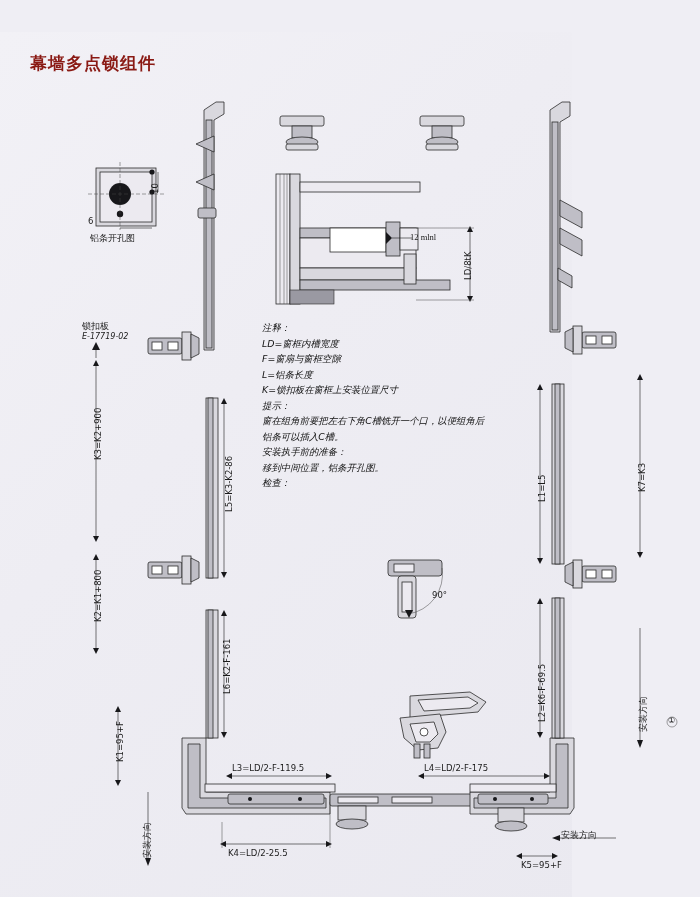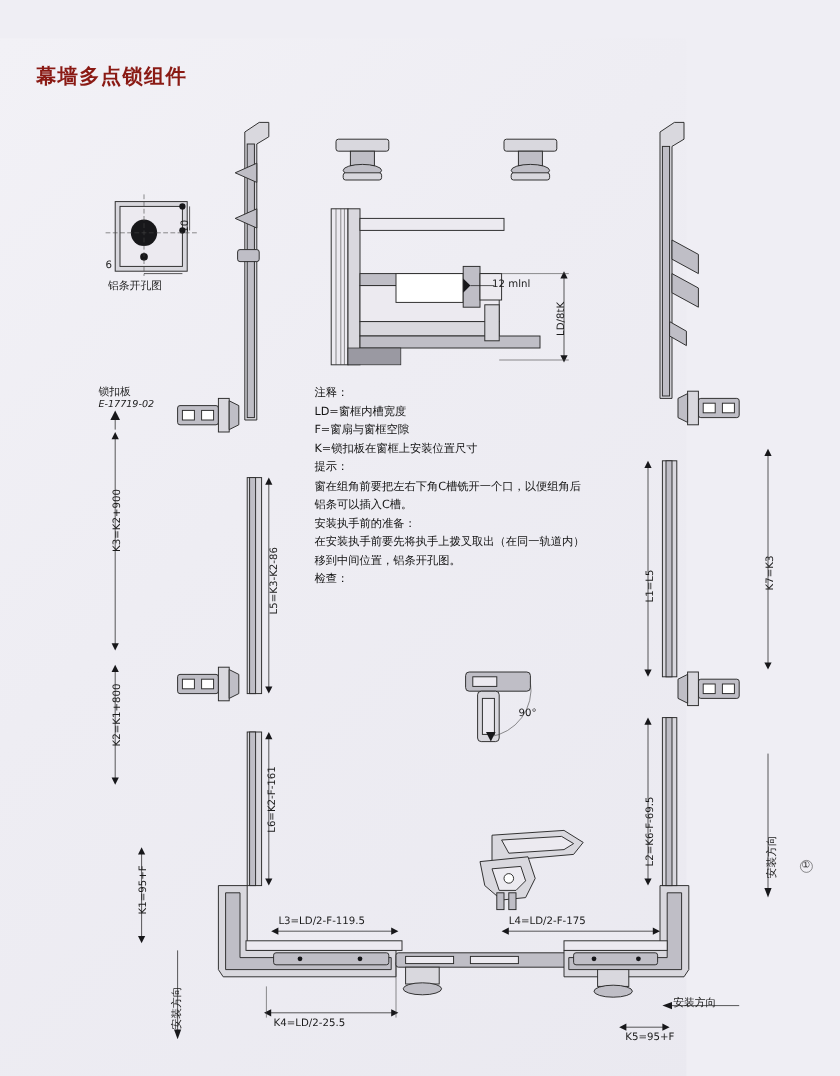--- a/index.html
+++ b/index.html
@@ -25,21 +25,21 @@
     position:absolute;
     font-size:8.5px;color:#1b1b1b;white-space:nowrap;
     font-family:"DejaVu Sans","Liberation Sans",sans-serif;
   }
   .lbl.vert{
     transform-origin:0 0;
     transform:rotate(-90deg);
   }
   .notes{
     position:absolute;left:262px;top:288px;width:250px;
-    font-size:9.4px;line-height:15.5px;color:#121212;
+    font-size:9.4px;line-height:15.5px;color:#121212;font-style:italic;
   }
   .notes div{white-space:nowrap;}
   svg{position:absolute;left:0;top:0;}
   .pg{fill:none;stroke:#2b2b2b;stroke-width:.8;}
   .pgf{fill:#d9d8de;stroke:#2b2b2b;stroke-width:.8;}
   .pgd{fill:#bfbec6;stroke:#2b2b2b;stroke-width:.8;}
   .pgl{fill:#eceaf0;stroke:#2b2b2b;stroke-width:.8;}
   .pgw{fill:#ffffff;stroke:#2b2b2b;stroke-width:.8;}
   .thin{fill:none;stroke:#444;stroke-width:.5;}
   .dim{fill:none;stroke:#1b1b1b;stroke-width:.6;}
@@ -306,38 +306,38 @@
   <div class="lbl vert" style="left:93px;top:590px;">K2=K1+800</div>
   <div class="lbl vert" style="left:222px;top:662px;">L6=K2-F-161</div>
   <div class="lbl vert" style="left:115px;top:730px;">K1=95+F</div>
   <div class="lbl vert" style="left:141px;top:826px;font-size:9px;">安装方向</div>
 
   <div class="lbl" style="left:232px;top:731px;">L3=LD/2-F-119.5</div>
   <div class="lbl" style="left:228px;top:816px;">K4=LD/2-25.5</div>
   <div class="lbl" style="left:424px;top:731px;">L4=LD/2-F-175</div>
   <div class="lbl" style="left:521px;top:828px;">K5=95+F</div>
 
-  <div class="lbl" style="left:410px;top:200px;">12 mlnl</div>
+  <div class="lbl" style="left:410px;top:200px;font-family:Liberation Serif, serif;">12 mlnl</div>
   <div class="lbl vert" style="left:463px;top:248px;">LD/8tK</div>
   <div class="lbl" style="left:432px;top:558px;">90°</div>
 
   <div class="lbl vert" style="left:637px;top:460px;">K7=K3</div>
   <div class="lbl vert" style="left:537px;top:470px;">L1=L5</div>
   <div class="lbl vert" style="left:537px;top:690px;">L2=K6-F-69.5</div>
   <div class="lbl vert" style="left:637px;top:700px;font-size:9px;">安装方向</div>
   <div class="lbl" style="left:561px;top:797px;font-size:9px;">安装方向</div>
   <div class="lbl" style="left:668px;top:684px;font-size:8px;">①</div>
 
   <div class="notes">
     <div>注释：</div>
     <div>LD=窗框内槽宽度</div>
     <div>F=窗扇与窗框空隙</div>
+    <div>L=铝条长度</div>
     <div>K=锁扣板在窗框上安装位置尺寸</div>
     <div>提示：</div>
     <div>窗在组角前要把左右下角C槽铣开一个口，以便组角后</div>
     <div>铝条可以插入C槽。</div>
     <div>安装执手前的准备：</div>
-    <div>在安装执手前要先将执手上拨叉取出（在同一轨道内）</div>
     <div>移到中间位置，铝条开孔图。</div>
     <div>检查：</div>
   </div>
 
 </div>
 
 </body></html>

